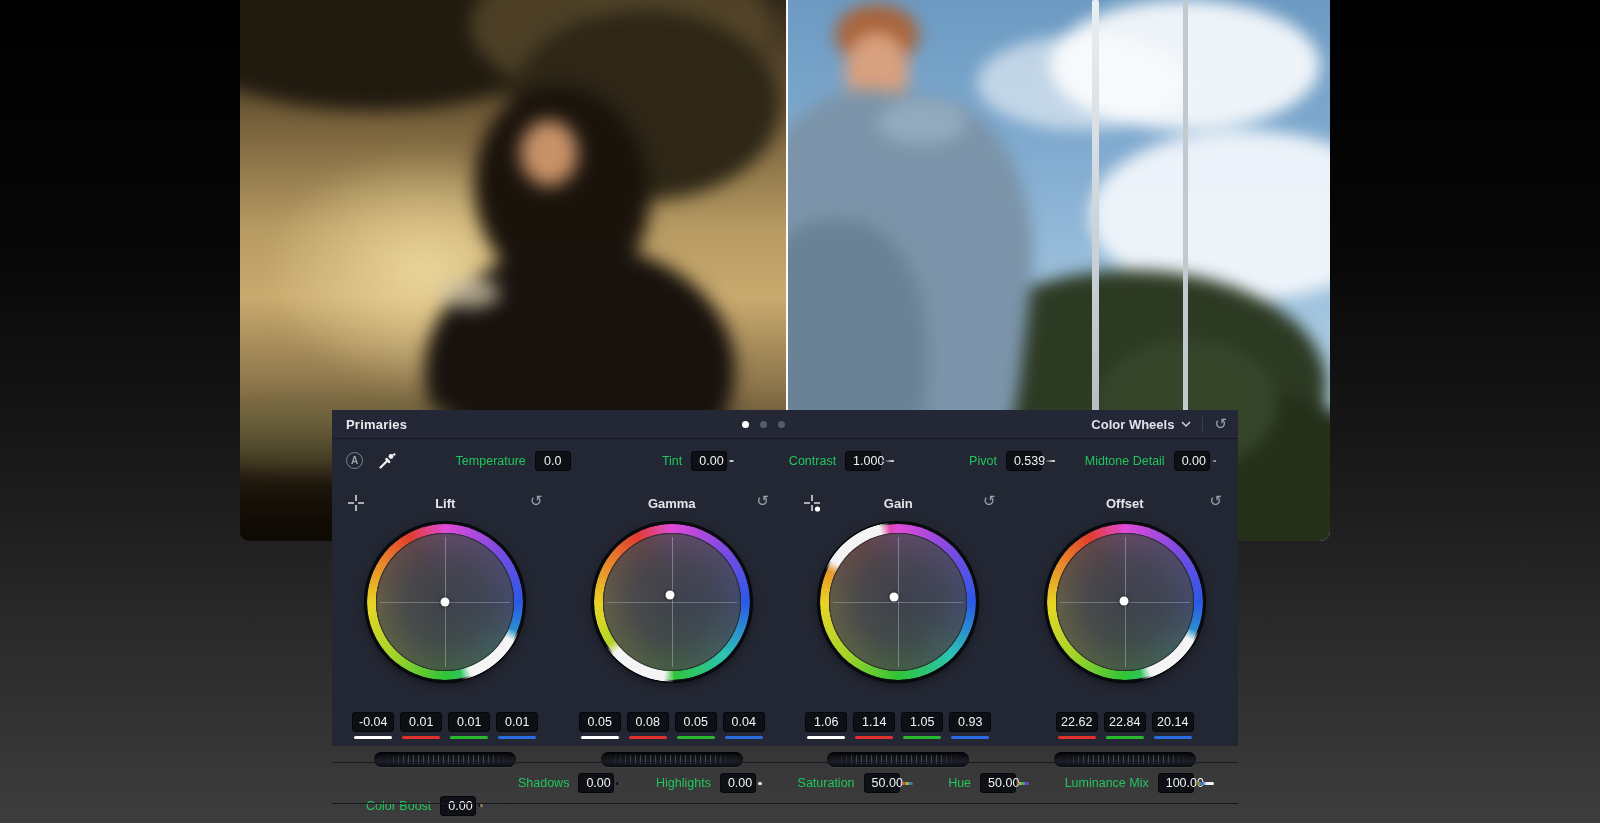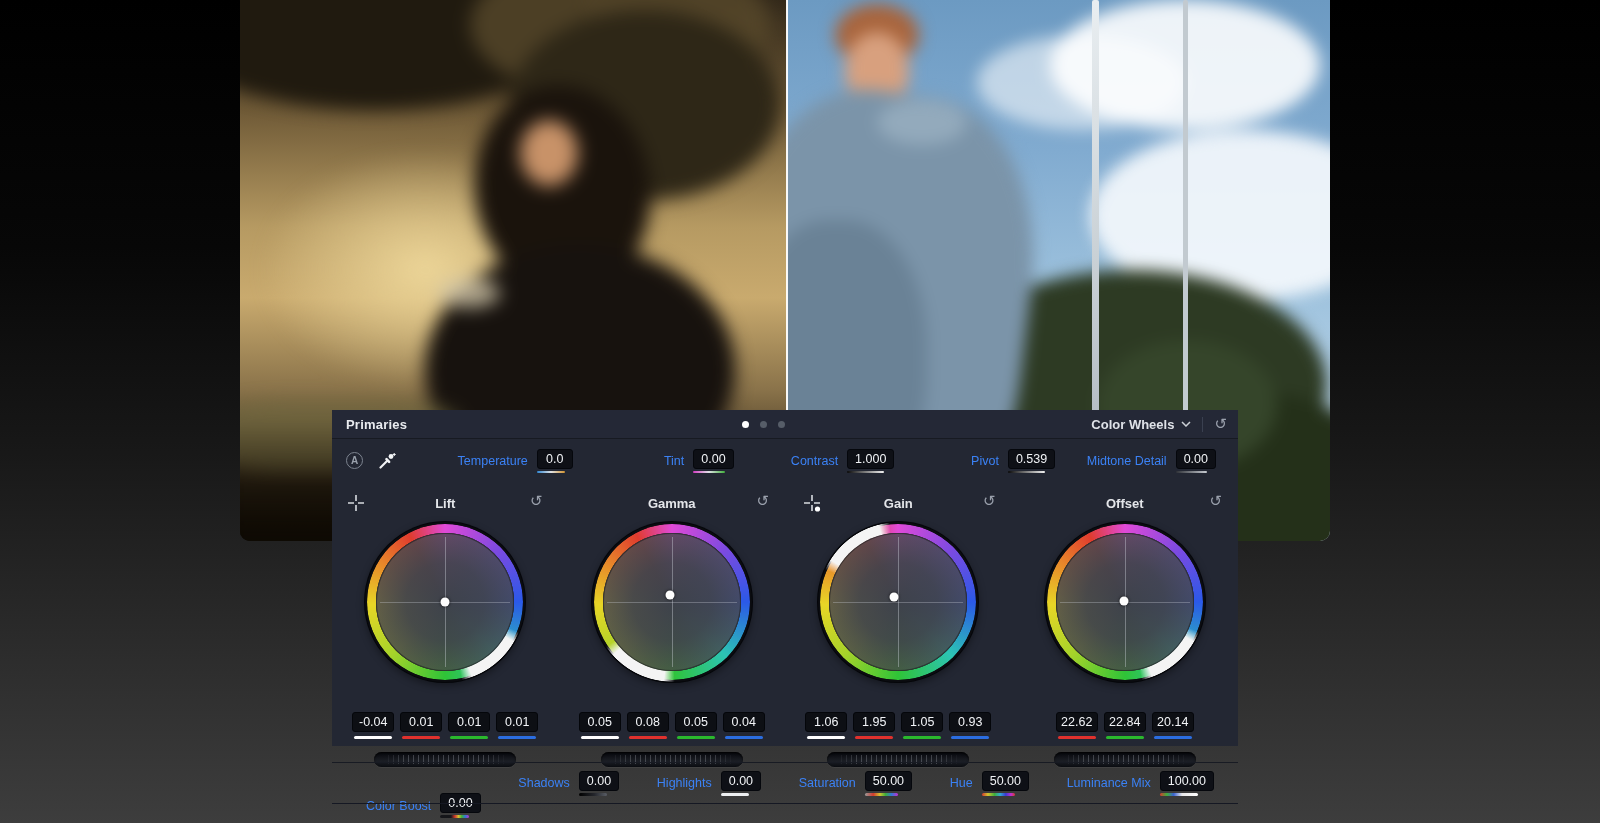--- a/index.html
+++ b/index.html
@@ -34,22 +34,22 @@
   .hdr-sep{width:1px;height:15px;background:#3a4050;margin:0 11px;}
   .reset{font-family:"DejaVu Sans",sans-serif;color:#9aa0ac;font-size:15px;line-height:1;}
   .hdr .reset{margin-right:11px;}
 
   
   .params-top{position:absolute;left:0;right:0;top:29px;height:43px;display:flex;align-items:center;padding:0 22px 0 14px;}
   .tool-icons{width:66px;display:flex;align-items:center;gap:15px;flex:none;}
   .a-circle{width:17px;height:17px;border:1.4px solid #7d8490;border-radius:50%;display:flex;align-items:center;
     justify-content:center;font-size:10px;color:#9aa1ac;font-weight:bold;}
   .pgroup{flex:1;display:flex;align-items:center;justify-content:flex-end;gap:9px;}
-  .plabel{color:#3b82f6;white-space:nowrap;}
-  .vwrap{display:flex;flex-direction:column;align-items:flex-start;gap:2px;}
+  .plabel{color:#22c55e;white-space:nowrap;}
+  .vwrap{display:flex;flex-direction:row;align-items:center;gap:2px;}
   .vbox{background:#0e1016;border:1px solid #05070c;border-radius:3px;color:#f0f2f5;padding:2px 7px;
     min-width:36px;text-align:center;font-size:12.5px;}
   .tstrip{height:2px;width:78%;border-radius:1px;}
   .t-temp{background:linear-gradient(90deg,#2e86d2,#dfe2e6 50%,#d2922e);}
   .t-tint{background:linear-gradient(90deg,#d23ac2,#dfe2e6 50%,#3fae3a);}
   .t-contrast{background:linear-gradient(90deg,#0a0a0a,#f2f2f2);}
   .t-pivot{background:linear-gradient(90deg,#0a0a0a,#f2f2f2);}
   .t-mid{background:linear-gradient(90deg,#2e3137,#c8ccd2);}
 
   
@@ -325,21 +325,21 @@
           <div class="xline-h"></div>
           <div class="wdot dot-gain"></div>
         </div>
       </div>
       <div class="wvals">
         <div class="wv">
             <div class="wbox">1.06</div>
             <div class="ustrip u-master"></div>
           </div>
         <div class="wv">
-            <div class="wbox">1.95</div>
+            <div class="wbox">1.14</div>
             <div class="ustrip u-red"></div>
           </div>
         <div class="wv">
             <div class="wbox">1.05</div>
             <div class="ustrip u-green"></div>
           </div>
         <div class="wv">
             <div class="wbox">0.93</div>
             <div class="ustrip u-blue"></div>
           </div>

